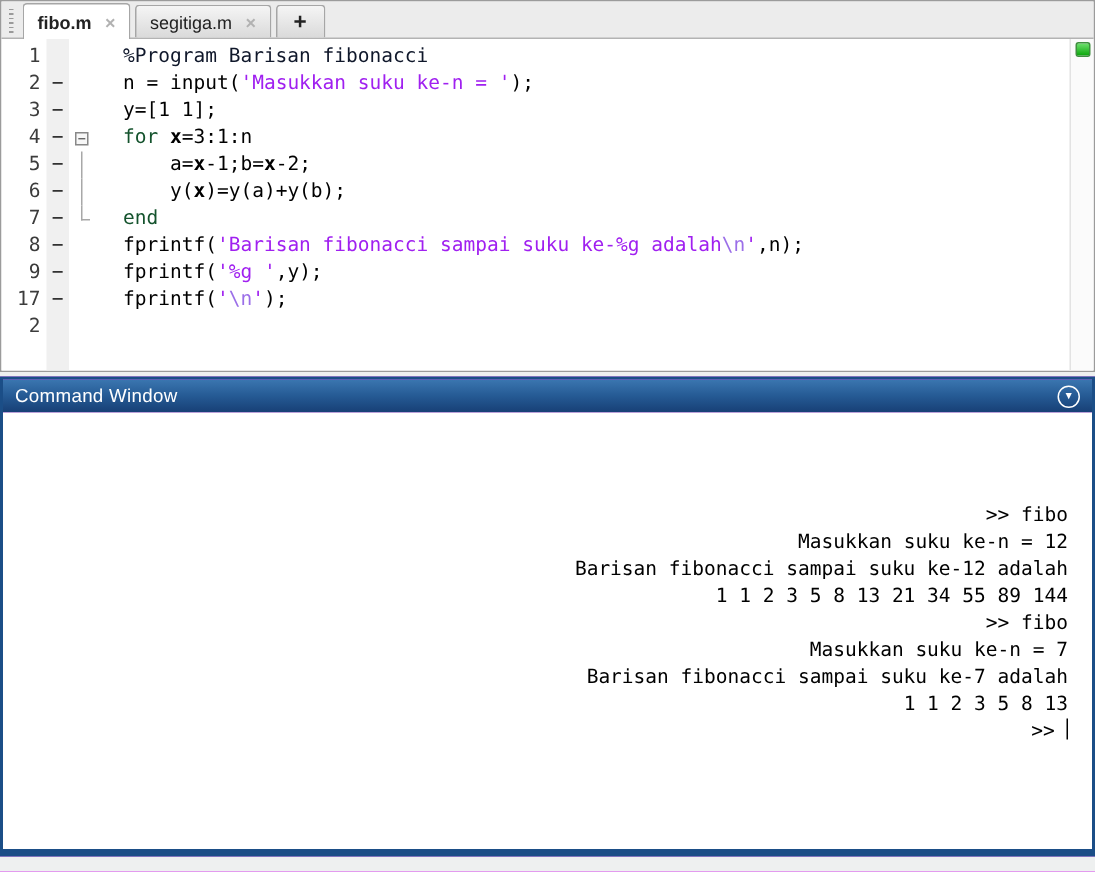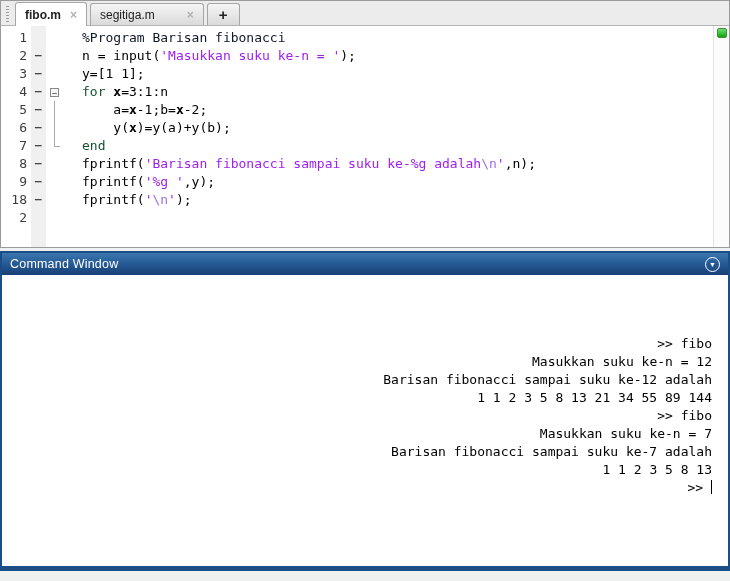--- a/index.html
+++ b/index.html
@@ -41,21 +41,21 @@
     width:5px;height:16px;margin:0 5px 3px 1px;
     background:repeating-linear-gradient(#9a9a9a 0 1px,transparent 1px 3px);
     background-size:3px 100%;background-repeat:no-repeat;background-position:1px 0;
   }
   .tab{
     height:21px;display:flex;align-items:center;padding:0 9px;
     border:1px solid #a6a6a6;border-bottom:none;border-radius:3px 3px 0 0;
     margin-right:3px;font-size:12px;color:#222;position:relative;
   }
   .tab.active{background:#fff;font-weight:bold;height:23px;margin-bottom:-1px;z-index:2;}
-  .tab.inactive{background:linear-gradient(#f5f5f5,#dadada);gap:23px;}
+  .tab.inactive{background:linear-gradient(#f5f5f5,#dadada);}
   .tab-close{margin-left:9px;color:#b2b2b2;font-size:12px;font-weight:bold;line-height:1;}
   .tab.plus-tab{font-size:15px;font-weight:bold;padding:0 11px;background:linear-gradient(#f5f5f5,#dadada);}
   
   .code-area{flex:1;display:flex;position:relative;background:#fff;overflow:hidden;}
   .mono{font-family:"DejaVu Sans Mono","Liberation Mono",monospace;font-size:13px;line-height:18px;}
   .gutter-nums{width:26px;flex:0 0 26px;text-align:right;padding:3px 4px 0 0;color:#3c3c3c;}
   .gutter-dash{width:15px;flex:0 0 15px;background:#f0f0f0;text-align:center;padding-top:3px;color:#222;}
   .gutter-fold{width:18px;flex:0 0 18px;padding-top:3px;}
   .gl{height:18px;}
   .fold-box{
@@ -134,21 +134,21 @@
     <div class="gutter-nums" id="gutter-nums">
         <div class="gl">1</div>
         <div class="gl">2</div>
         <div class="gl">3</div>
         <div class="gl">4</div>
         <div class="gl">5</div>
         <div class="gl">6</div>
         <div class="gl">7</div>
         <div class="gl">8</div>
         <div class="gl">9</div>
-        <div class="gl">18</div>
+        <div class="gl">17</div>
         <div class="gl">2</div>
       </div>
     <div class="gutter-dash" id="gutter-dash">
         <div class="gl"></div>
         <div class="gl">−</div>
         <div class="gl">−</div>
         <div class="gl">−</div>
         <div class="gl">−</div>
         <div class="gl">−</div>
         <div class="gl">−</div>

